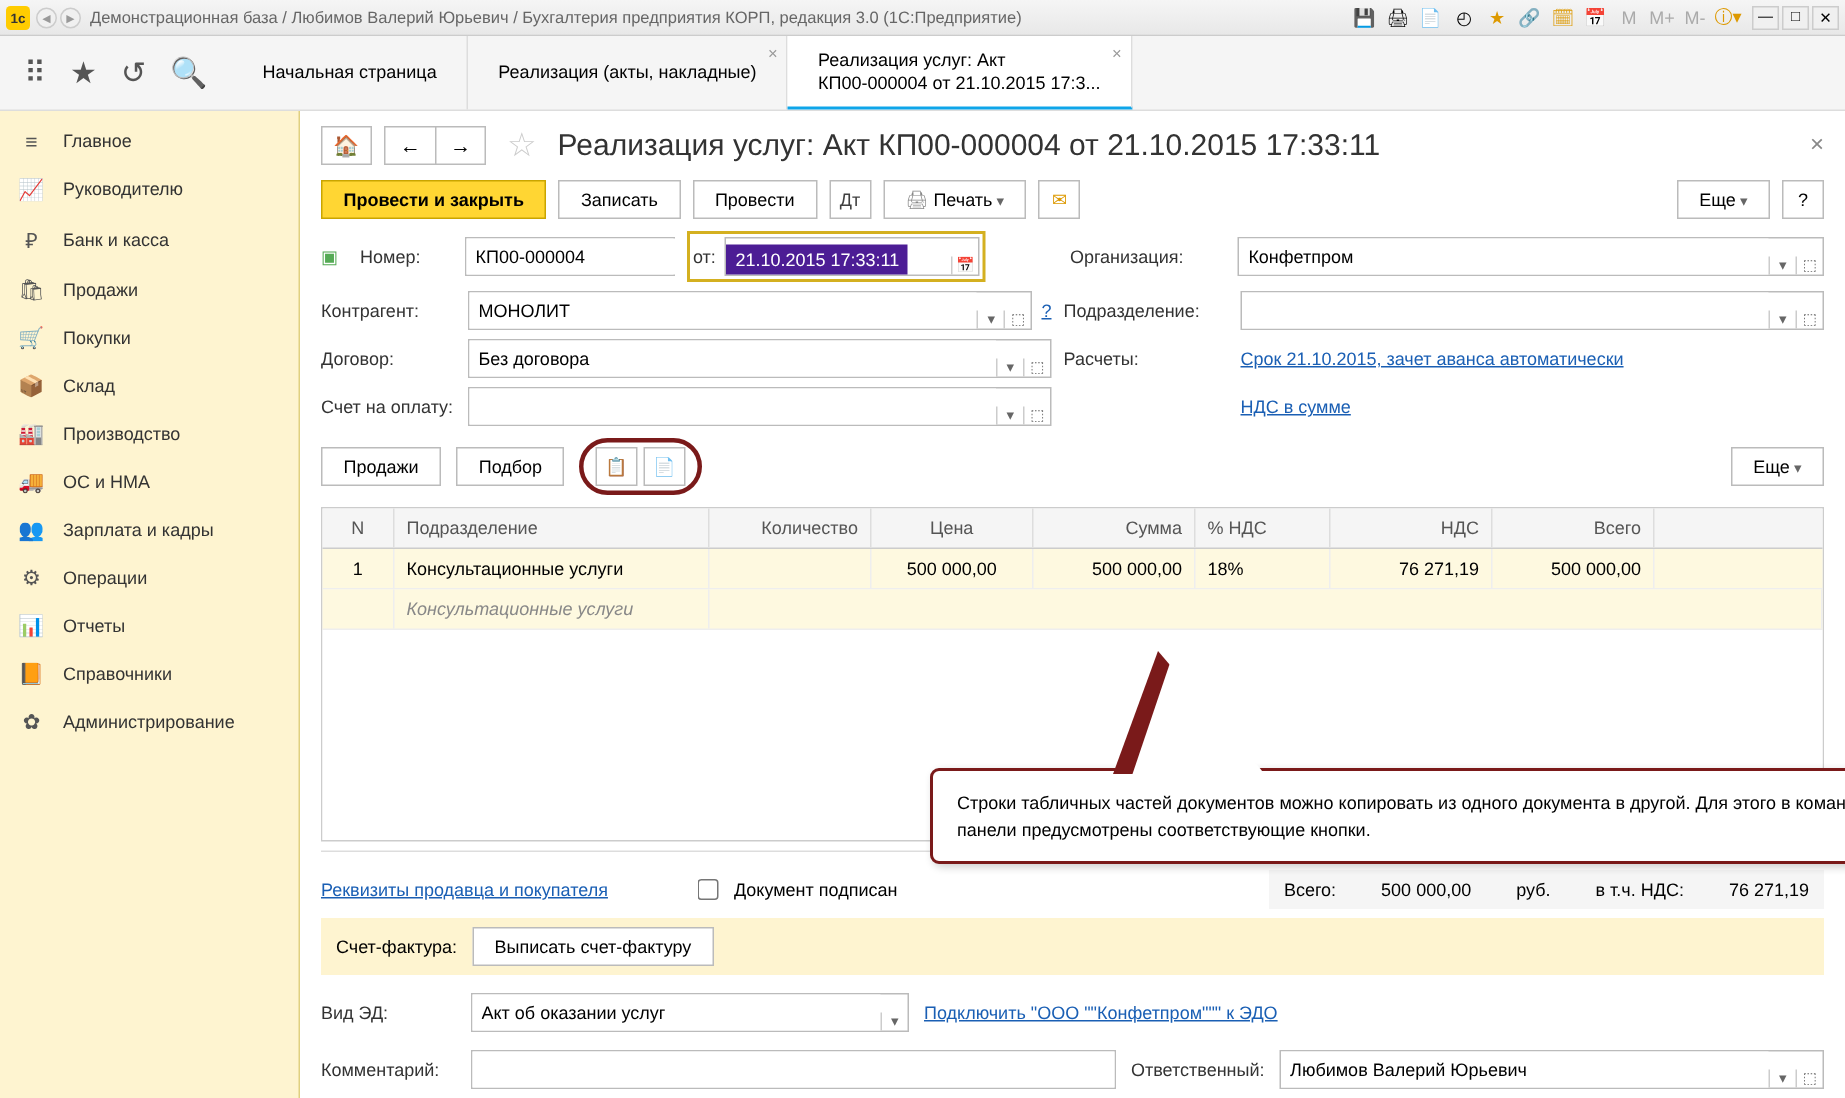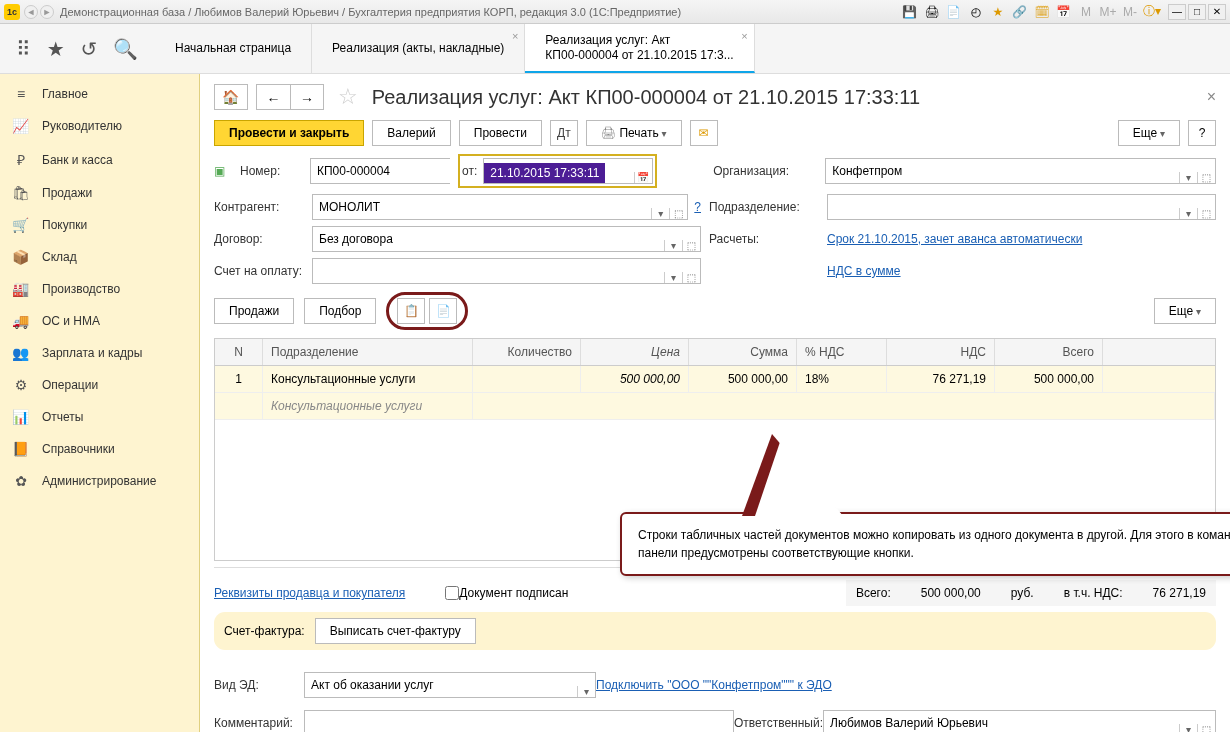--- a/index.html
+++ b/index.html
@@ -59,33 +59,33 @@
 .table { border: 1px solid #ccc; }
 .thead { display: flex; background: #f5f5f5; border-bottom: 1px solid #ccc; }
 .th { padding: 6px 8px; border-right: 1px solid #ddd; color: #555; }
 .trow { display: flex; background: #fef9e0; border-bottom: 1px solid #eee; }
 .td { padding: 6px 8px; border-right: 1px solid #eee; }
 .table-body-area { height: 140px; background: #fff; }
 
 .c-n { width: 48px; text-align: center; }
 .c-nom { width: 210px; }
 .c-qty { width: 108px; text-align: right; }
-.c-price { width: 108px; text-align: right; font-style: italic; }
+.c-price { width: 108px; text-align: center; }
 .c-sum { width: 108px; text-align: right; }
 .c-vat { width: 90px; }
 .c-vatsum { width: 108px; text-align: right; }
 .c-total { width: 108px; text-align: right; }
 
 .callout { position: absolute; left: 420px; top: 438px; width: 680px; background: #fff; border: 2px solid #7a1a1a; border-radius: 6px; padding: 12px 16px; font-size: 13px; line-height: 1.4; box-shadow: 2px 2px 6px rgba(0,0,0,0.2); }
 .callout::before { content: ""; position: absolute; top: -80px; left: 120px; width: 0; height: 0; border-left: 30px solid transparent; border-right: 70px solid transparent; border-bottom: 82px solid #7a1a1a; }
 .callout::after { content: ""; position: absolute; top: -75px; left: 133px; width: 0; height: 0; border-left: 26px solid transparent; border-right: 62px solid transparent; border-bottom: 77px solid #fff; }
 
-.footer-row { display: flex; align-items: center; padding: 6px 0; }
+.footer-row { display: flex; align-items: center; gap: 10px; padding: 6px 0; }
 .totals { background: #f5f5f5; padding: 6px 10px; display: flex; gap: 30px; margin-left: auto; }
-.sf-block { background: #fef4d0; padding: 6px 10px; display: flex; align-items: center; gap: 10px; margin-bottom: 16px; border-radius: 11px; }
+.sf-block { background: #fef4d0; padding: 6px 10px; display: flex; align-items: center; gap: 10px; margin-bottom: 6px; }
 .hr { border-top: 1px solid #ddd; margin: 6px 0; }
 .cb { width: 14px; height: 14px; }
 </style>
 </head>
 <body>
 
 <div class="titlebar">
   <div class="logo">1c</div>
   <div class="nav-arrows">
     <div class="nav-arrow">◄</div>
@@ -200,21 +200,21 @@
         <div class="nav-btn" style="border-right:none">←</div>
         <div class="nav-btn">→</div>
       </div>
       <span class="star-icon">☆</span>
       <div class="doc-title">Реализация услуг: Акт КП00-000004 от 21.10.2015 17:33:11</div>
       <span class="close-doc">×</span>
     </div>
 
     <div class="action-bar">
       <button class="btn btn-primary">Провести и закрыть</button>
-      <button class="btn">Валерий</button>
+      <button class="btn">Записать</button>
       <button class="btn">Провести</button>
       <div class="icon-btn" style="color:#404040">Дт</div>
       <button class="btn btn-dd"><span style="color:#888">🖨 </span><span>Печать</span></button>
       <div class="icon-btn" style="color:#d90">✉</div>
       <div class="spacer"></div>
       <button class="btn btn-dd">Еще</button>
       <div class="icon-btn">?</div>
     </div>
 
     <div class="num-row">

